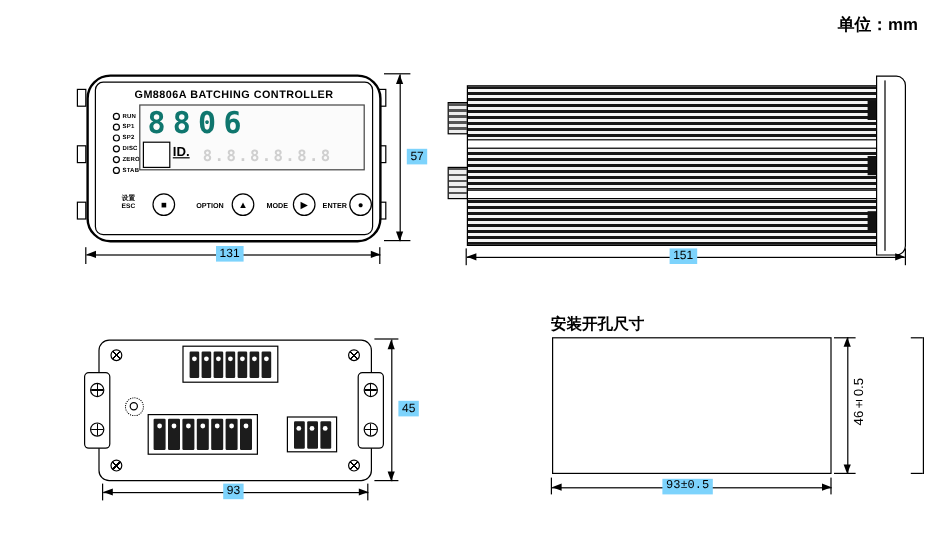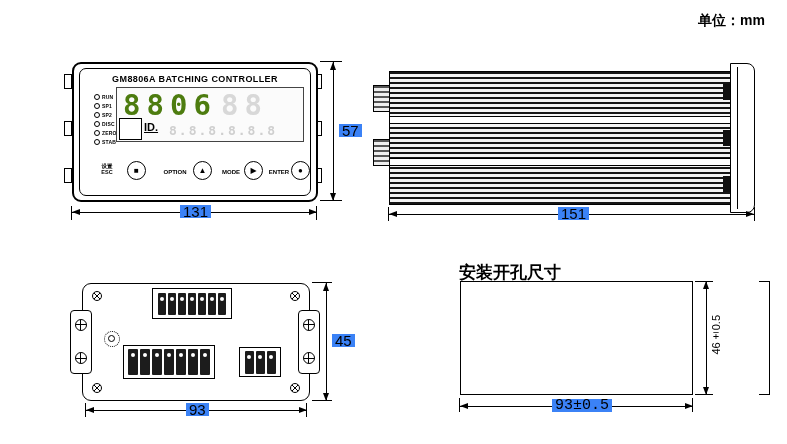--- a/index.html
+++ b/index.html
@@ -11,34 +11,34 @@
   .dimh{position:absolute;height:0;border-top:1px solid #000;}
   .dimh::before,.dimh::after{content:"";position:absolute;top:-4px;width:0;height:0;
       border-top:3.5px solid transparent;border-bottom:3.5px solid transparent;}
   .dimh::before{left:0;border-right:8px solid #000;}
   .dimh::after{right:0;border-left:8px solid #000;}
   .dimv{position:absolute;width:0;border-left:1px solid #000;}
   .dimv::before,.dimv::after{content:"";position:absolute;left:-4px;width:0;height:0;
       border-left:3.5px solid transparent;border-right:3.5px solid transparent;}
   .dimv::before{top:0;border-bottom:8px solid #000;}
   .dimv::after{bottom:0;border-top:8px solid #000;}
-  .dlabel{position:absolute;font-size:15px;line-height:13px;background:#3b82f6;padding:0 3px;white-space:nowrap;}
+  .dlabel{position:absolute;font-size:10px;line-height:13px;background:#7dd3fc;padding:0 3px;white-space:nowrap;}
   .vlabel{position:absolute;writing-mode:vertical-rl;transform:rotate(180deg);
           font-size:11px;line-height:13px;background:#fff;padding:3px 0;white-space:nowrap;}
 
   
   .ftab{position:absolute;width:8px;height:15px;border:1.5px solid #000;background:#fff;box-sizing:border-box;}
   .fbody{position:absolute;left:72px;top:62px;width:246px;height:140px;border:2px solid #000;
-         border-radius:9px;background:#fff;box-sizing:border-box;}
+         border-radius:20px;background:#fff;box-sizing:border-box;}
   .fface{position:absolute;left:5px;top:4px;right:5px;bottom:4px;border:1px solid #000;border-radius:7px;}
   .ftitle{position:absolute;top:5px;left:0;right:0;text-align:center;font-size:9px;font-weight:bold;
           letter-spacing:.4px;white-space:nowrap;}
   .fdisp{position:absolute;left:36px;top:18px;width:186px;height:53px;border:1px solid #444;background:#fbfbfb;}
   .seg{font-family:"DejaVu Sans Mono",monospace;font-weight:bold;white-space:nowrap;}
-  .seg-main{position:absolute;left:6px;top:0;font-size:29px;letter-spacing:6px;color:#4d7c0f;}
+  .seg-main{position:absolute;left:6px;top:0;font-size:25px;letter-spacing:6px;color:#0f766e;}
   .seg-ghostmain{position:absolute;left:104px;top:0;font-size:29px;letter-spacing:6px;color:#d8d8d8;}
   .idbox{position:absolute;left:2px;top:30px;width:21px;height:20px;border:1px solid #000;background:#fff;}
   .idlabel{position:absolute;left:27px;top:33px;font-size:11px;font-weight:bold;text-decoration:underline;}
   .seg-sub{position:absolute;left:52px;top:35px;font-size:13px;letter-spacing:2px;color:#cfcfcf;}
   .ledrow{position:absolute;left:14px;display:flex;align-items:center;gap:2px;height:7px;}
   .led-dot{width:4px;height:4px;border:1px solid #000;border-radius:50%;}
   .led-label{font-size:5px;font-weight:bold;letter-spacing:.2px;}
   .klabel{position:absolute;font-size:6px;font-weight:bold;text-align:center;line-height:6px;}
   .klabel2{position:absolute;font-size:5.5px;font-weight:bold;text-align:center;line-height:6px;}
   .key{position:absolute;width:19px;height:19px;border:1.5px solid #000;border-radius:50%;box-sizing:border-box;
@@ -70,21 +70,21 @@
   .t-cell::after{content:"";position:absolute;left:50%;top:4px;transform:translateX(-50%);
                  width:4px;height:4px;border-radius:50%;background:#fff;}
   .t-lg .t-cell{width:10px;height:26px;}
   .t-sm .t-cell{width:9px;height:23px;}
   .gland{position:absolute;width:16px;height:16px;border:1.5px dotted #000;border-radius:50%;box-sizing:border-box;}
   .gland::after{content:"";position:absolute;left:3px;top:3px;width:7px;height:7px;border:1.5px solid #000;
                 border-radius:50%;box-sizing:border-box;}
 
   
   .cutrect{position:absolute;left:460px;top:281px;width:233px;height:114px;border:1.5px solid #000;box-sizing:border-box;}
-  .cuttitle{position:absolute;left:459px;top:261px;font-size:17px;font-weight:bold;font-family:Liberation Serif, serif;}
+  .cuttitle{position:absolute;left:459px;top:261px;font-size:13px;font-weight:bold;font-family:Liberation Serif, serif;}
   .units{position:absolute;right:22px;top:12px;font-size:14px;font-weight:bold;}
 </style>
 </head>
 <body>
 
 <div class="canvas">
 
   <div class="units">单位：mm</div>
 
   <div class="ftab" style="left:64px;top:74px;"></div>
@@ -93,21 +93,20 @@
   <div class="ftab" style="left:314px;top:74px;"></div>
   <div class="ftab" style="left:314px;top:121px;"></div>
   <div class="ftab" style="left:314px;top:168px;"></div>
 
   <div class="fbody">
     <div class="fface">
       <div class="ftitle">GM8806A BATCHING CONTROLLER</div>
 
       <div class="fdisp">
         <div class="seg seg-main">8806</div>
-        <div class="seg seg-ghostmain">88</div>
         <div class="idbox"></div>
         <div class="idlabel">ID.</div>
         <div class="seg seg-sub">8.8.8.8.8.8</div>
       </div>
 
       <div class="ledrow" style="top:24px;">
           <span class="led-dot"></span>
           <span class="led-label">RUN</span>
         </div>
       <div class="ledrow" style="top:33px;">

